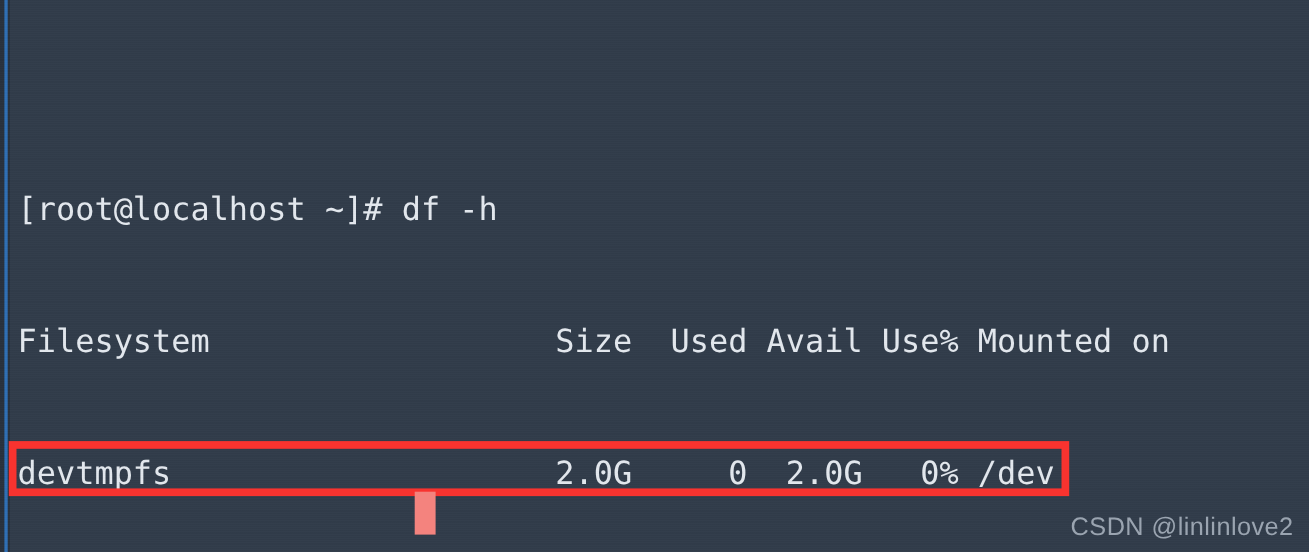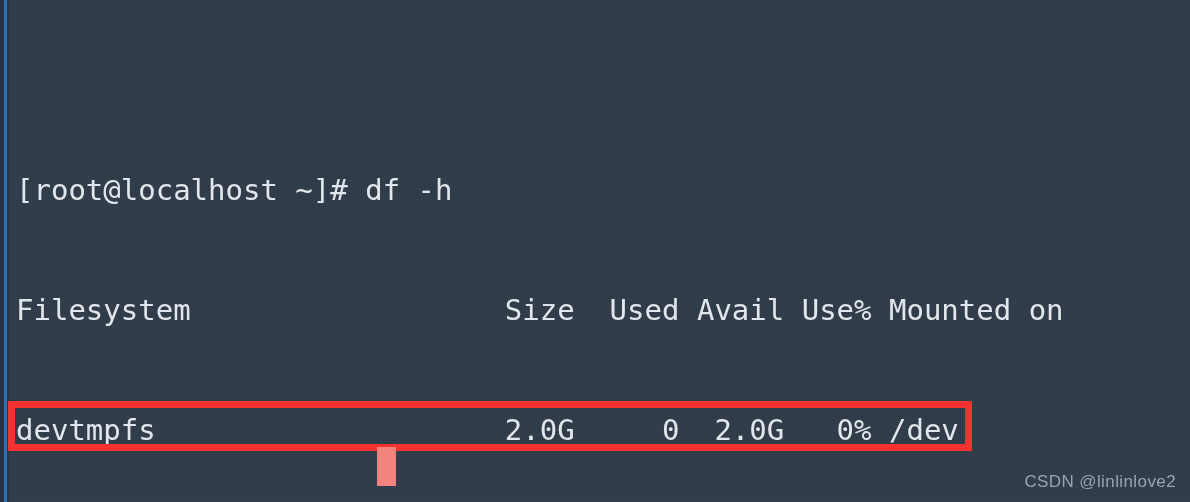--- a/index.html
+++ b/index.html
@@ -90,21 +90,21 @@
   }
 
   
   #watermark {
     position: absolute;
     right: 14px;
     bottom: 10px;
     z-index: 10;
     color: #9aa4b0;
     font-family: "Liberation Sans", sans-serif;
-    font-size: 17px;
+    font-size: 23px;
     letter-spacing: 0.4px;
     white-space: nowrap;
   }
 
   
   #noise-overlay {
     position: absolute;
     inset: 0;
     z-index: 7;
     pointer-events: none;

